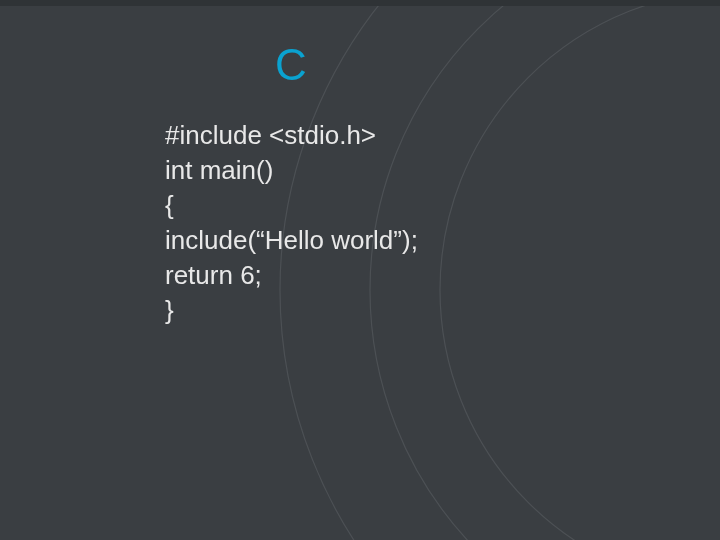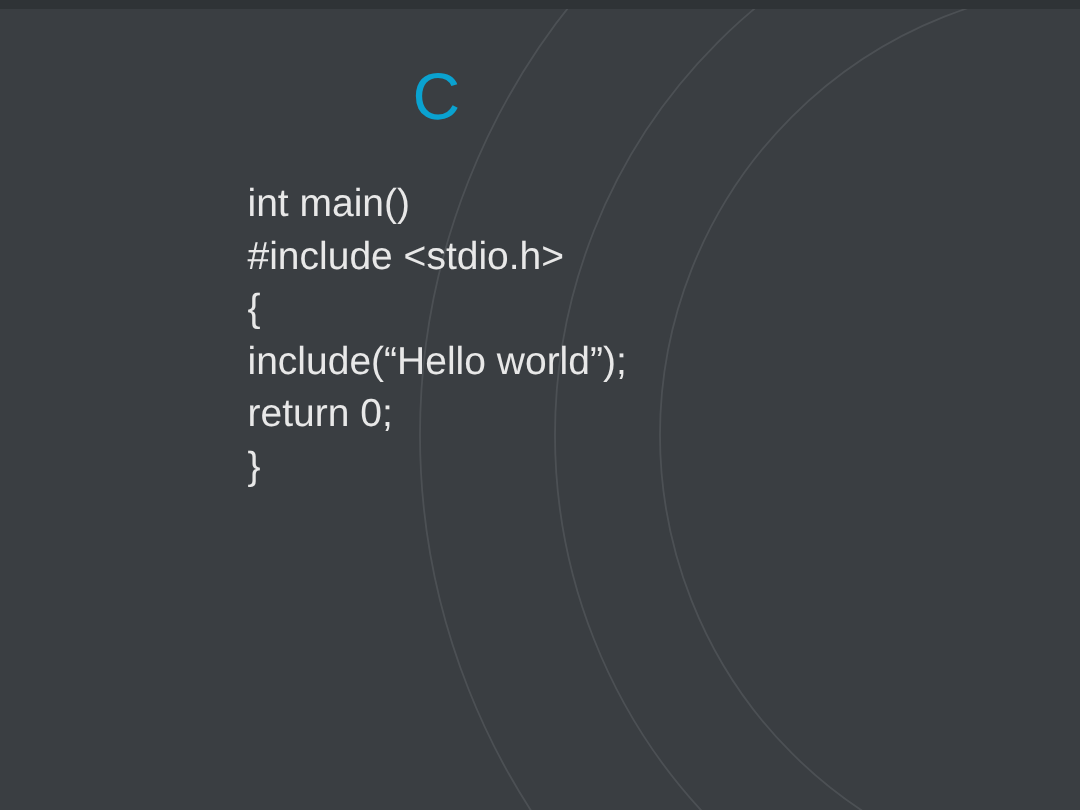--- a/index.html
+++ b/index.html
@@ -46,20 +46,20 @@
 <svg class="bg-arcs" viewBox="0 0 720 540" preserveAspectRatio="none">
   <circle cx="740" cy="290" r="460" fill="none" stroke="#54585c" stroke-width="1.2" opacity="0.7"></circle>
   <circle cx="740" cy="290" r="370" fill="none" stroke="#54585c" stroke-width="1.2" opacity="0.7"></circle>
   <circle cx="740" cy="290" r="300" fill="none" stroke="#54585c" stroke-width="1.2" opacity="0.7"></circle>
   <rect x="0" y="0" width="720" height="6" fill="#2f3336"></rect>
 </svg>
 
 <div class="slide">
   <div class="title">C</div>
   <div class="code-block">
+    <span class="code-line">#include &lt;stdio.h&gt;</span>
     <span class="code-line">int main()</span>
-    <span class="code-line">#include &lt;stdio.h&gt;</span>
     <span class="code-line">{</span>
     <span class="code-line">include(“Hello world”);</span>
-    <span class="code-line">return 0;</span>
+    <span class="code-line">return 6;</span>
     <span class="code-line">}</span>
   </div>
 </div>
 
 </body></html>

